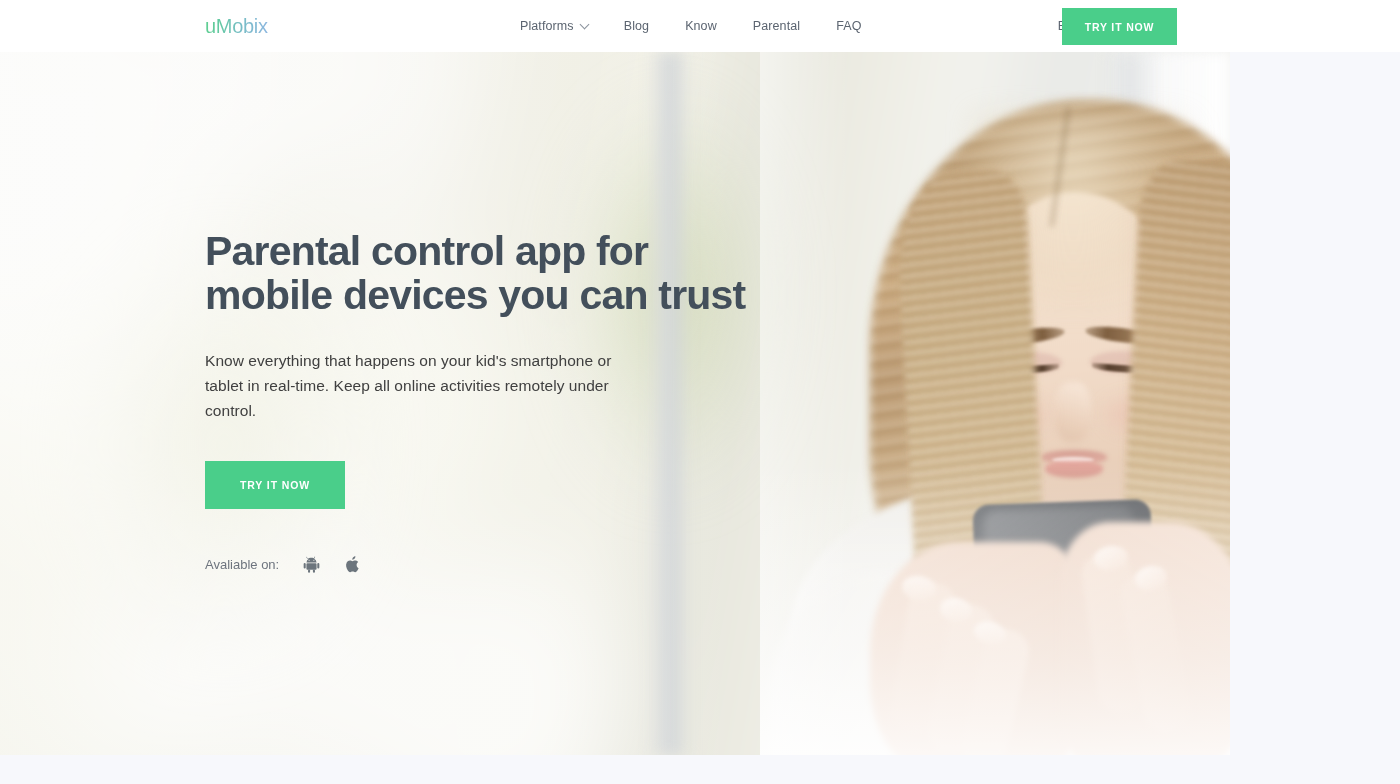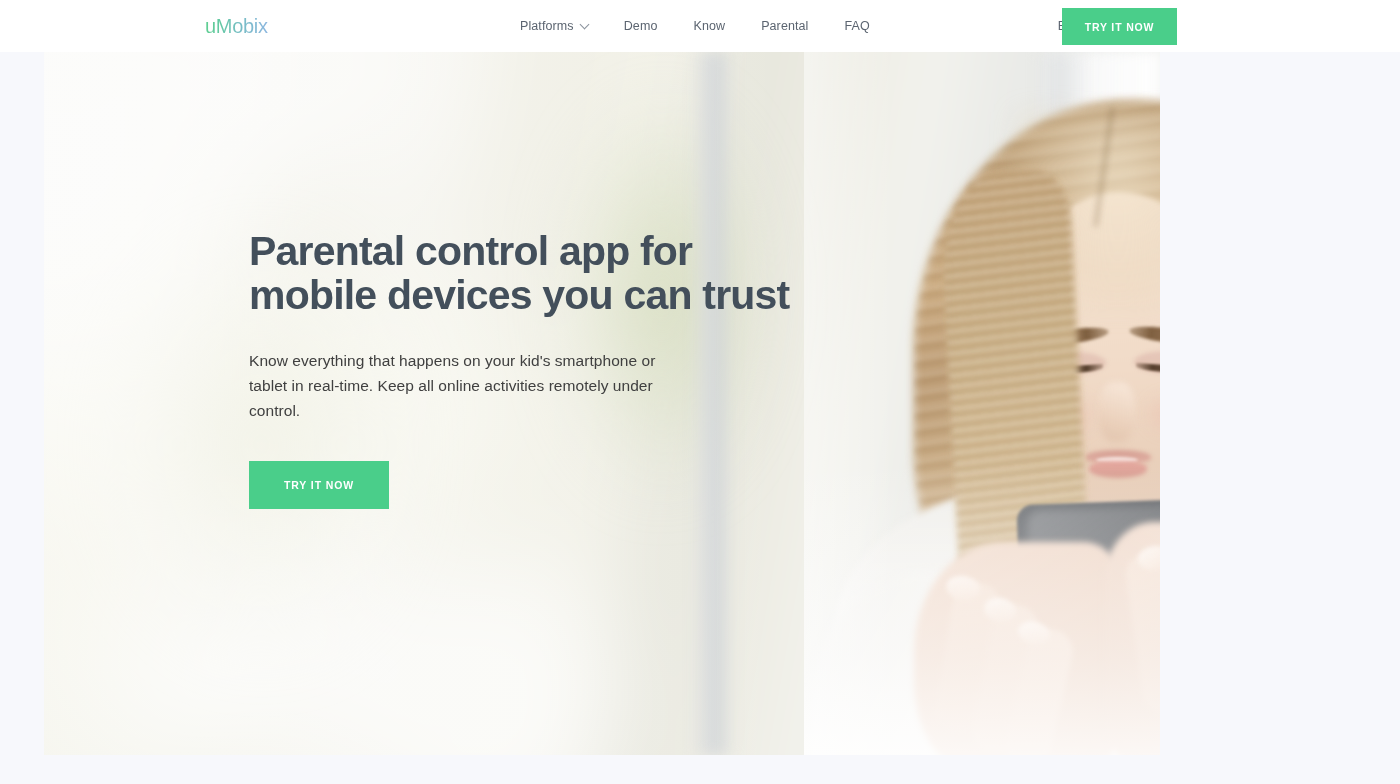--- a/index.html
+++ b/index.html
@@ -77,24 +77,23 @@
     letter-spacing:0.85px;
     display:flex; align-items:center; justify-content:center;
     border:none; cursor:pointer;
     font-family:"Liberation Sans", sans-serif;
     white-space:nowrap;
   }
 
   
   .hero{
     position:absolute; top:52px; left:0;
-    width:1116px; height:703px;
+    width:1230px; height:703px;
     overflow:hidden;
     background:#f0efe9;
-    margin-left:44px;
   }
   
   .bokeh{
     position:absolute; inset:-80px;
     background:
       radial-gradient(circle at 6% 18%, rgba(255,255,255,0.95) 0 9%, rgba(255,255,255,0) 22%),
       radial-gradient(circle at 14% 42%, rgba(252,252,245,0.9) 0 7%, rgba(255,255,255,0) 19%),
       radial-gradient(circle at 3% 62%, rgba(246,245,232,0.9) 0 8%, rgba(255,255,255,0) 20%),
       radial-gradient(circle at 21% 72%, rgba(255,255,255,0.85) 0 7%, rgba(255,255,255,0) 18%),
       radial-gradient(circle at 10% 88%, rgba(240,240,226,0.8) 0 8%, rgba(255,255,255,0) 20%),
@@ -481,21 +480,21 @@
 
 <div class="header">
 
   <div class="logo">uMobix</div>
 
   <nav class="nav-main">
     <div class="nav-link">
       <span>Platforms</span>
       <span class="chev"></span>
     </div>
-    <div class="nav-link">Demo</div>
+    <div class="nav-link">Blog</div>
     <div class="nav-link">Know</div>
     <div class="nav-link">Parental</div>
     <div class="nav-link">FAQ</div>
   </nav>
 
   <div class="nav-right">
     <div class="lang">
       <span>Eng</span>
       <span class="chev"></span>
     </div>
@@ -571,20 +570,41 @@
     <h1 class="hero-title">Parental control app for
 mobile devices you can trust</h1>
     <p class="hero-sub">Know everything that happens on your kid's smartphone or
 tablet in real-time. Keep all online activities remotely under
 control.</p>
 
     <div class="hero-actions">
       <button class="btn-primary">TRY IT NOW</button>
     </div>
 
+    <div class="avail">
+      <span class="avail-label">Avaliable on:</span>
+
+      <span class="plat-icon">
+        <svg width="19" height="20" viewBox="0 0 24 24" fill="#6c757d" aria-hidden="true">
+          <path d="M6.6 5.3 5.5 3.4a.33.33 0 0 1 .12-.45.33.33 0 0 1 .45.12l1.12 1.94A7.6 7.6 0 0 1 12 4.2c1.02 0 1.99.18 2.81.51l1.12-1.94a.33.33 0 0 1 .45-.12c.16.09.21.29.12.45L15.4 5.3A6.2 6.2 0 0 1 18.4 10H5.6a6.2 6.2 0 0 1 3-4.7ZM9 8a.7.7 0 1 0 0-1.4A.7.7 0 0 0 9 8Zm6 0a.7.7 0 1 0 0-1.4A.7.7 0 0 0 15 8Z"></path>
+          <rect x="5.6" y="10.9" width="12.8" height="8.3" rx="1.2"></rect>
+          <rect x="2.1" y="10.7" width="2.6" height="7.1" rx="1.3"></rect>
+          <rect x="19.3" y="10.7" width="2.6" height="7.1" rx="1.3"></rect>
+          <rect x="7.6" y="19" width="2.6" height="4.2" rx="1.3"></rect>
+          <rect x="13.8" y="19" width="2.6" height="4.2" rx="1.3"></rect>
+        </svg>
+      </span>
+
+      <span class="plat-icon">
+        <svg width="17" height="21" viewBox="0 0 20 24" fill="#6c757d" aria-hidden="true">
+          <path d="M13.6 12.5c0-2.3 1.87-3.4 1.95-3.45-1.06-1.56-2.72-1.77-3.31-1.8-1.41-.14-2.75.83-3.47.83-.71 0-1.82-.81-2.99-.79-1.54.02-2.96.9-3.75 2.28-1.6 2.78-.41 6.9 1.15 9.16.76 1.11 1.67 2.35 2.86 2.3 1.15-.04 1.58-.74 2.97-.74 1.39 0 1.78.74 2.99.72 1.23-.02 2.01-1.12 2.76-2.23.87-1.28 1.23-2.52 1.25-2.58-.03-.01-2.4-.92-2.41-3.7Z"></path>
+          <path d="M11.33 5.08c.63-.77 1.06-1.83.94-2.9-.91.04-2.01.61-2.66 1.37-.58.67-1.1 1.76-.96 2.79 1.02.08 2.05-.52 2.68-1.26Z"></path>
+        </svg>
+      </span>
+    </div>
   </div>
 
   <div class="cursor" style="left: 1285px; top: 318px;">
     <svg width="14" height="20" viewBox="0 0 14 20" aria-hidden="true">
       <path d="M1 1 L1 15.4 L4.6 12.1 L7.1 17.6 L9.4 16.6 L6.9 11.2 L11.6 11.2 Z" fill="#dcdcdc" stroke="#9aa0a6" stroke-width="0.9" stroke-linejoin="round"></path>
     </svg>
   </div>
 </section>
 
 <div class="below"></div>

